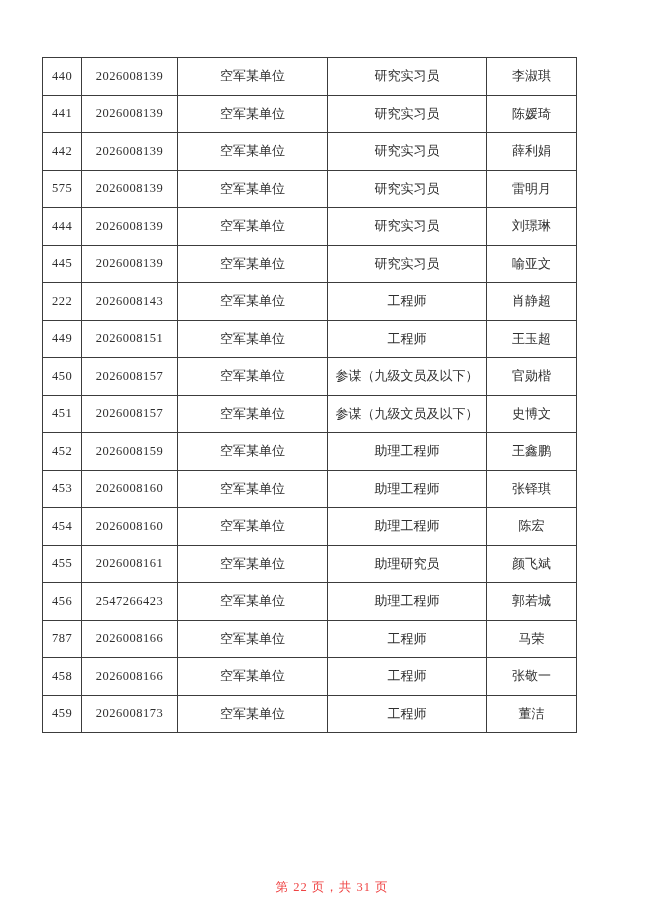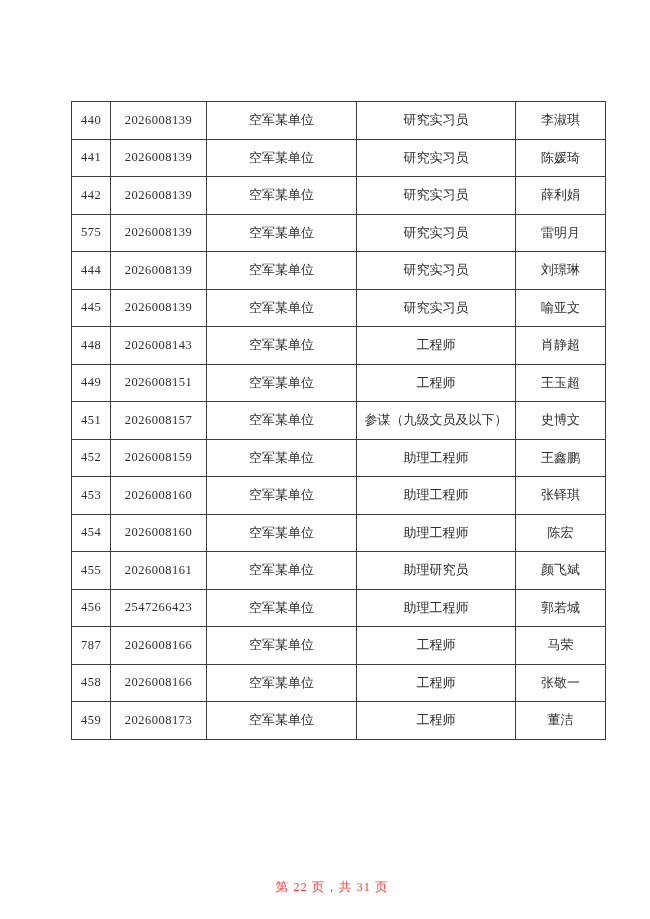--- a/index.html
+++ b/index.html
@@ -9,26 +9,25 @@
   }
   body {
     position: relative;
     width: 650px;
     height: 919px;
     font-family: "Liberation Serif", "DejaVu Serif", serif;
     color: #2f2f2f;
   }
   .doc-table {
     position: absolute;
-    left: 71px;
+    left: 42px;
     top: 57px;
     width: 534px;
     border-collapse: collapse;
     table-layout: fixed;
-    margin-top: 44px;
   }
   .doc-table td {
     border: 1px solid #3c3c3c;
     height: 36.5px;
     text-align: center;
     vertical-align: middle;
     font-size: 13px;
     padding: 0;
     overflow: hidden;
     white-space: nowrap;
@@ -97,32 +96,39 @@
         <td data-name="cell-name">刘璟琳</td>
       </tr>
       <tr data-name="table-row">
         <td data-name="cell-seq">445</td>
         <td data-name="cell-code">2026008139</td>
         <td data-name="cell-unit">空军某单位</td>
         <td data-name="cell-position">研究实习员</td>
         <td data-name="cell-name">喻亚文</td>
       </tr>
       <tr data-name="table-row">
-        <td data-name="cell-seq">448</td>
+        <td data-name="cell-seq">222</td>
         <td data-name="cell-code">2026008143</td>
         <td data-name="cell-unit">空军某单位</td>
         <td data-name="cell-position">工程师</td>
         <td data-name="cell-name">肖静超</td>
       </tr>
       <tr data-name="table-row">
         <td data-name="cell-seq">449</td>
         <td data-name="cell-code">2026008151</td>
         <td data-name="cell-unit">空军某单位</td>
         <td data-name="cell-position">工程师</td>
         <td data-name="cell-name">王玉超</td>
+      </tr>
+      <tr data-name="table-row">
+        <td data-name="cell-seq">450</td>
+        <td data-name="cell-code">2026008157</td>
+        <td data-name="cell-unit">空军某单位</td>
+        <td data-name="cell-position">参谋（九级文员及以下）</td>
+        <td data-name="cell-name">官勋楷</td>
       </tr>
       <tr data-name="table-row">
         <td data-name="cell-seq">451</td>
         <td data-name="cell-code">2026008157</td>
         <td data-name="cell-unit">空军某单位</td>
         <td data-name="cell-position">参谋（九级文员及以下）</td>
         <td data-name="cell-name">史博文</td>
       </tr>
       <tr data-name="table-row">
         <td data-name="cell-seq">452</td>

